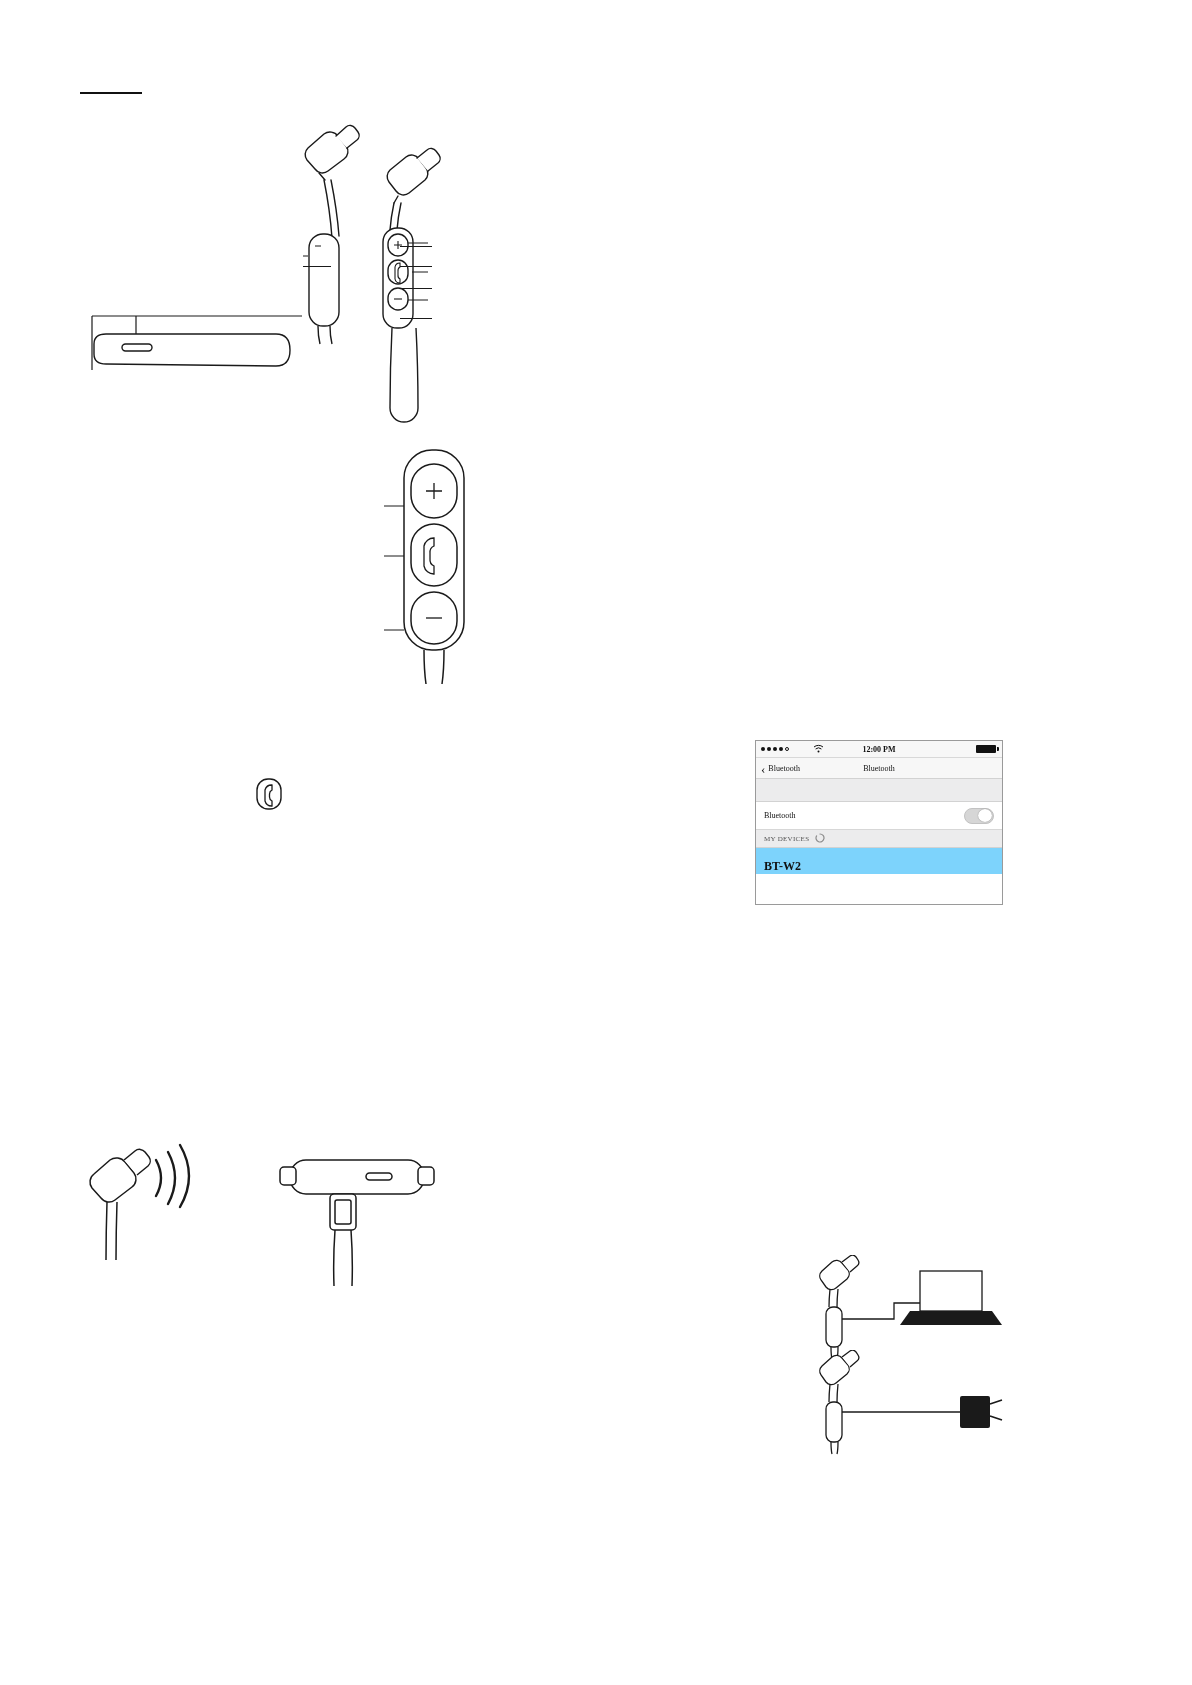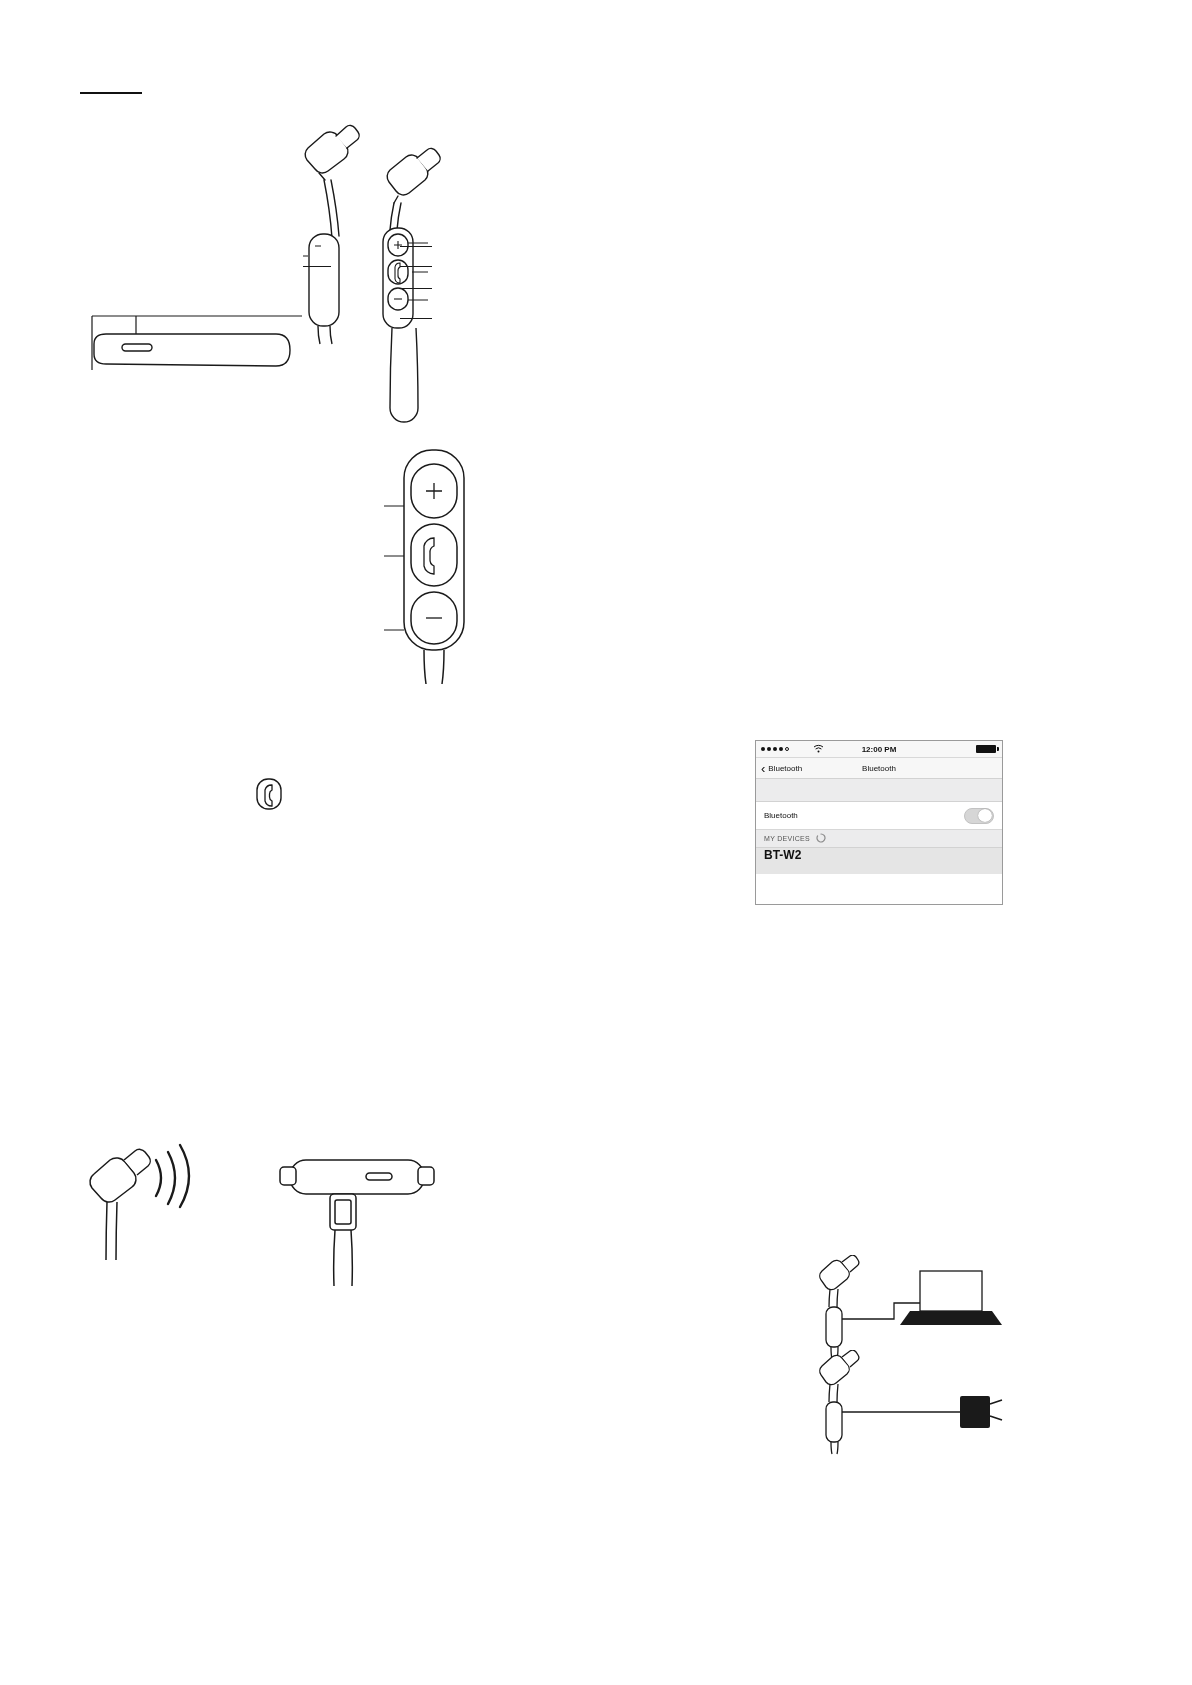--- a/index.html
+++ b/index.html
@@ -13,20 +13,21 @@
     position: relative;
     font-family: "Liberation Sans", sans-serif;
     color: #000000;
     overflow: hidden;
   }
   .page {
     position: absolute;
     top: 0; left: 0;
     width: 1192px;
     height: 1685px;
+    font-family: Liberation Serif, serif;
   }
   .abs { position: absolute; }
 
   
   .top-mark {
     left: 80px;
     top: 78px;
     width: 62px;
     height: 14px;
     border-bottom: 2px solid #111;
@@ -171,23 +172,23 @@
     letter-spacing: .3px;
   }
   .spinner {
     margin-left: 6px;
     font-size: 9px;
     color: #9a9a9a;
     line-height: 1;
   }
   .row-dev {
     height: 26px;
-    background: #e5e5e5;
-    display: flex;
-    align-items: flex-start;
+    background: #7dd3fc;
+    display: flex;
+    align-items: flex-end;
     padding-left: 8px;
     box-sizing: border-box;
   }
   .row-dev span {
     font-size: 12px;
     font-weight: bold;
     color: #111;
   }
 
   

